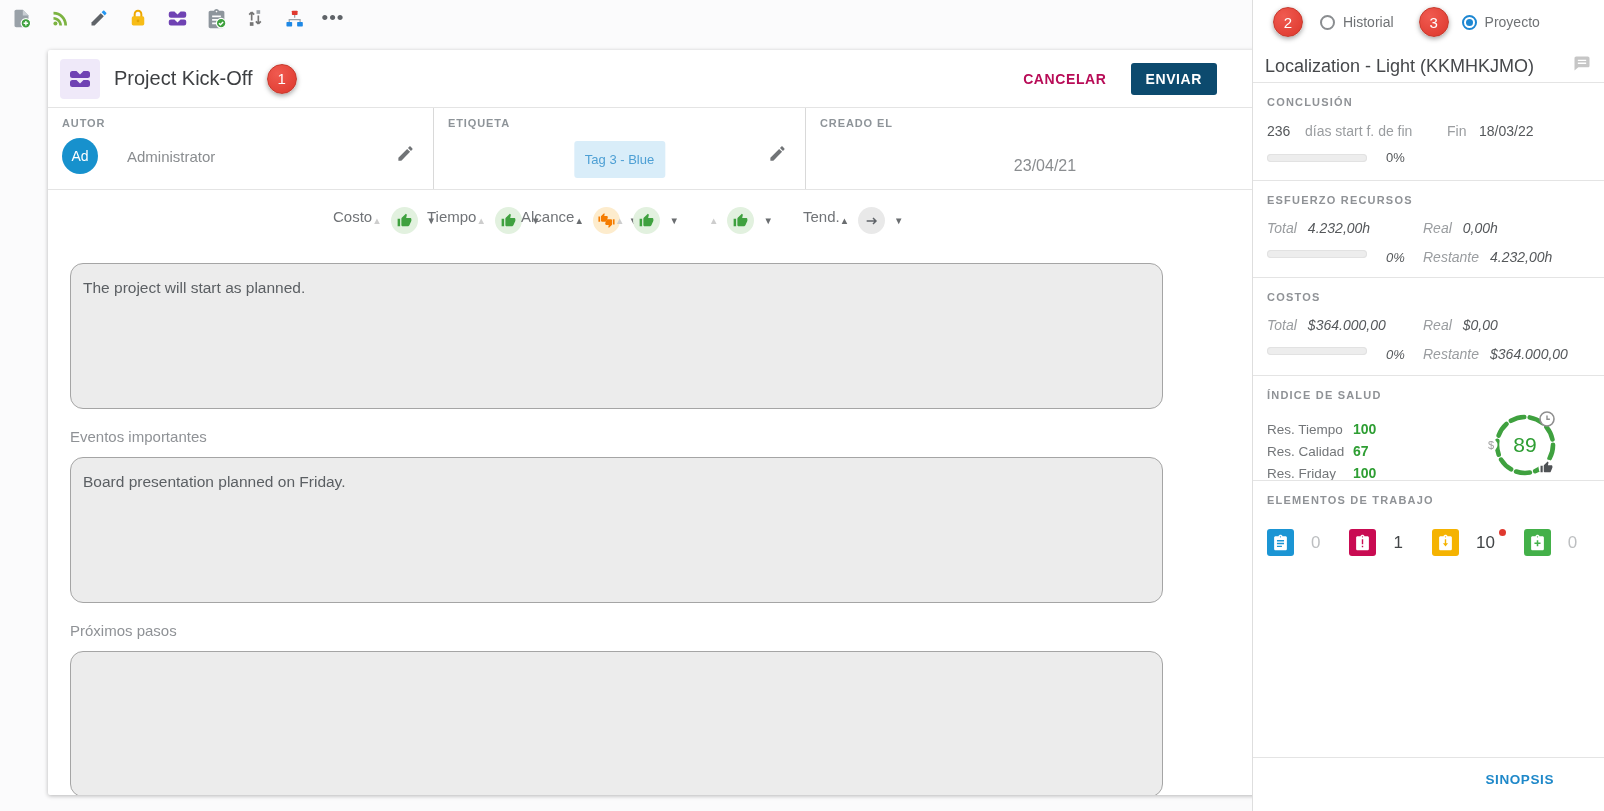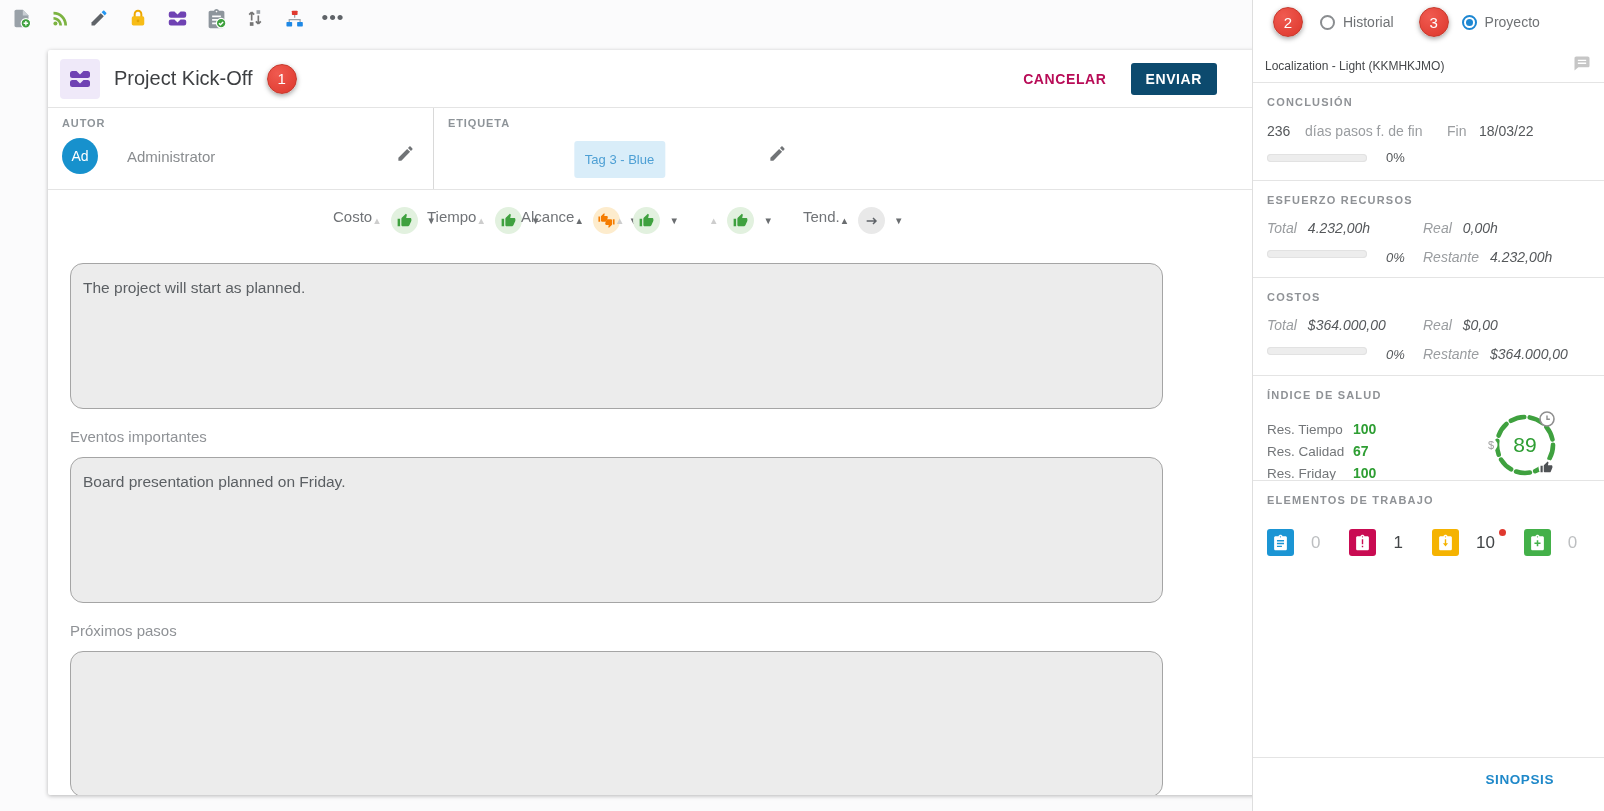--- a/index.html
+++ b/index.html
@@ -61,21 +61,21 @@
   .right-panel { position:absolute; left:1252px; top:0; width:352px; height:811px; background:#fff; border-left:1px solid #dedede; display:flex; flex-direction:column; }
   .toggle-row { display:flex; align-items:center; padding:6px 0 0 20px; height:38px; flex:0 0 auto; }
   .radio-option { display:flex; align-items:center; gap:8px; cursor:pointer; }
   .radio { width:15px; height:15px; border:2px solid #8a8d90; border-radius:50%; position:relative; flex:0 0 auto; }
   .radio.checked { border-color:#1d87d2; }
   .radio.checked::after { content:""; position:absolute; inset:2px; background:#1d87d2; border-radius:50%; }
   .radio-label { font-size:14px; color:#6f7275; }
   .gap-a { margin-left:17px; } .gap-b { margin-left:25px; } .gap-c { margin-left:13px; }
 
   .panel-title-row { display:flex; align-items:center; padding:12px 12px 0 12px; height:44px; flex:0 0 auto; }
-  .panel-title { font-size:12px; color:#46484b; }
+  .panel-title { font-size:18px; color:#46484b; }
   .note-icon { margin-left:auto; cursor:pointer; }
 
   .panel-section { border-top:1px solid #e4e4e4; padding:13px 14px 0 14px; flex:0 0 auto; }
   .sec-conclusion { height:98px; } .sec-effort { height:97px; } .sec-costs { height:98px; } .sec-health { height:105px; }
   .sec-work { flex:1 1 auto; }
   .sec-heading { font-size:11px; font-weight:bold; color:#8f9296; letter-spacing:1.2px; }
 
   .c-row1 { display:flex; align-items:baseline; margin-top:15px; font-size:14px; }
   .c-val { color:#55585b; width:38px; }
   .c-lab { color:#9a9da0; width:128px; }
@@ -212,20 +212,24 @@
     </div>
     <div class="meta-cell cell-etiqueta">
       <div class="meta-label">ETIQUETA</div>
       <span class="tag-chip">Tag 3 - Blue</span>
       <span class="edit-pencil">
         <svg viewBox="0 0 24 24" width="19" height="19">
             <use href="#p-edit" fill="#717477"></use>
           </svg>
       </span>
     </div>
+    <div class="meta-cell cell-creado">
+      <div class="meta-label">CREADO EL</div>
+      <div class="created-value">23/04/21</div>
+    </div>
   </div>
 
   <div class="indicators">
     <div class="indicator">
       <div class="ind-label">Costo</div>
       <div class="ind-controls">
         <span class="arrow dim">▲</span>
         <span class="ind-circle ind-good">
           <svg width="15" height="15" viewBox="0 0 24 24">
               <use href="#p-thumb" fill="#3fa13f"></use>
@@ -343,21 +347,21 @@
       <svg viewBox="0 0 24 24" width="20" height="20">
         <path fill="#c6c6c6" fill-rule="evenodd" d="M19 3H5c-1.1 0-2 .9-2 2v14.8L7.6 16H19c1.1 0 2-.9 2-2V5c0-1.1-.9-2-2-2zM7 6.8h10v1.7H7zM7 10.2h10v1.7H7z"></path>
       </svg>
     </span>
   </div>
 
   <section class="panel-section sec-conclusion">
     <div class="sec-heading">CONCLUSIÓN</div>
     <div class="c-row1">
       <span class="c-val">236</span>
-      <span class="c-lab">días pasos f. de fin</span>
+      <span class="c-lab">días start f. de fin</span>
       <span class="c-fin-l">Fin</span>
       <span class="c-fin-v">18/03/22</span>
     </div>
     <div class="c-row2">
       <span class="pbar"></span>
       <span class="pct">0%</span>
     </div>
   </section>
 
   <section class="panel-section sec-effort">

